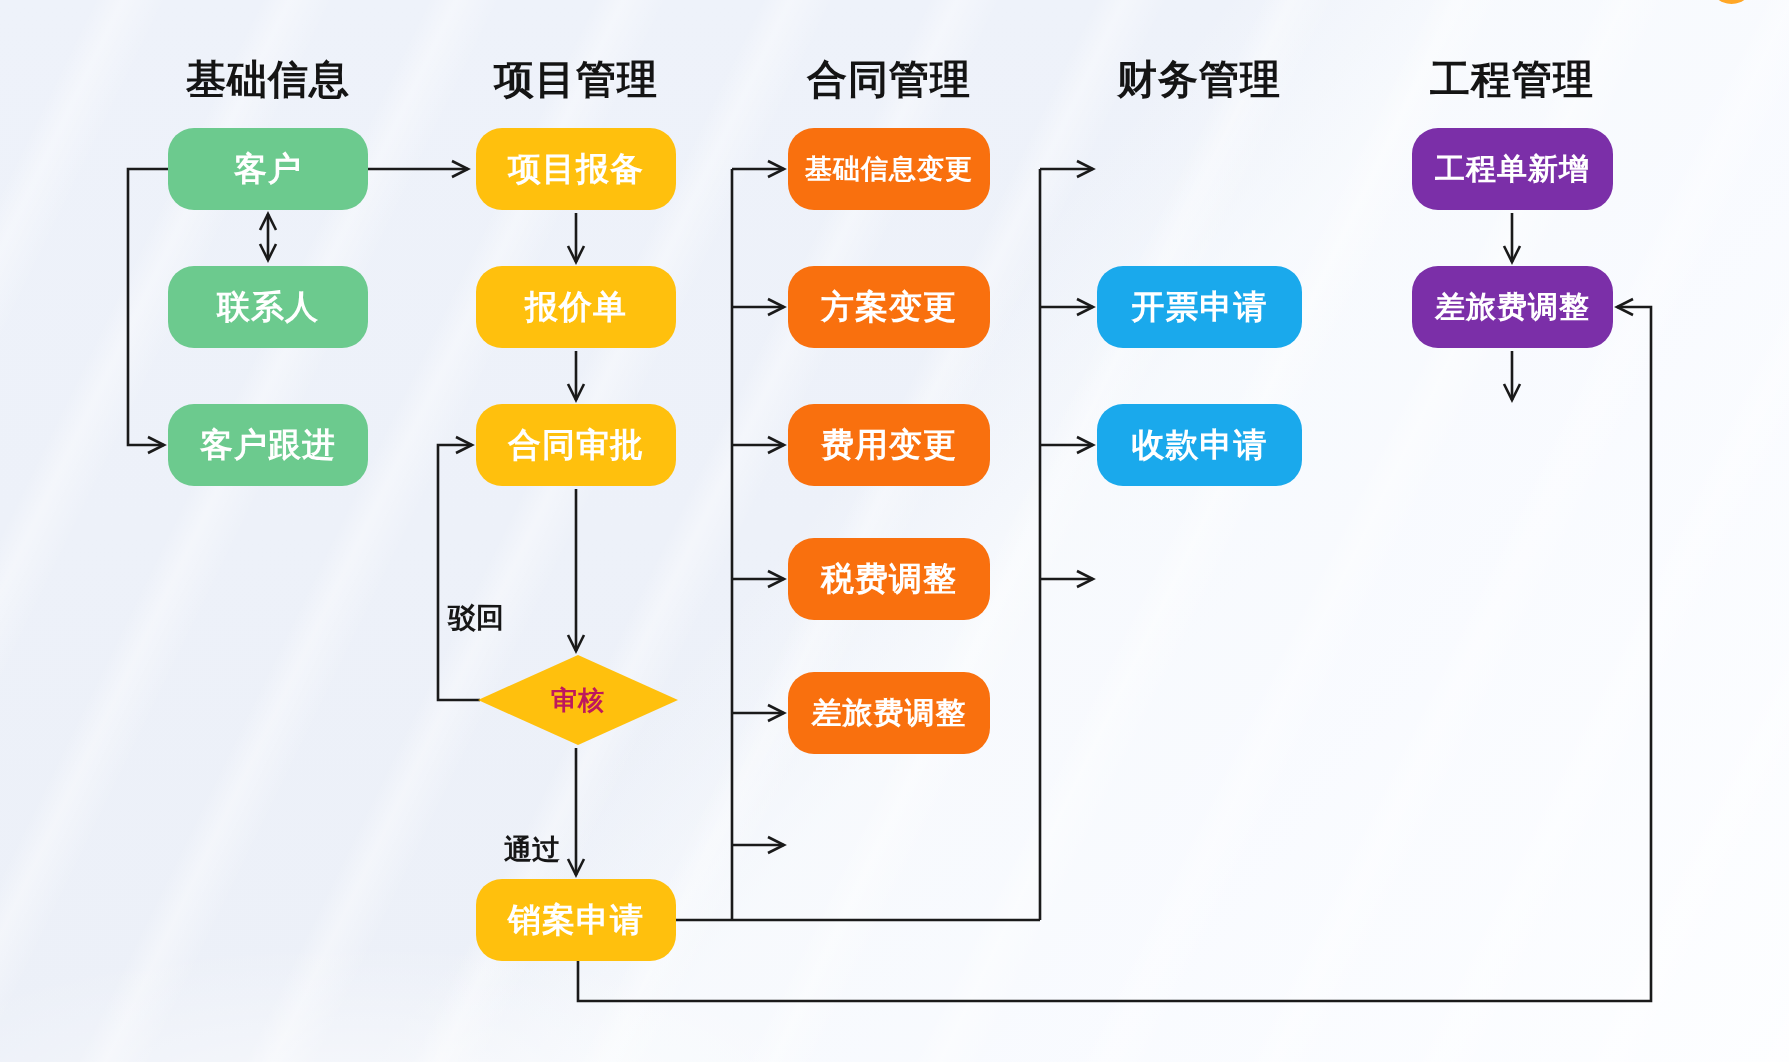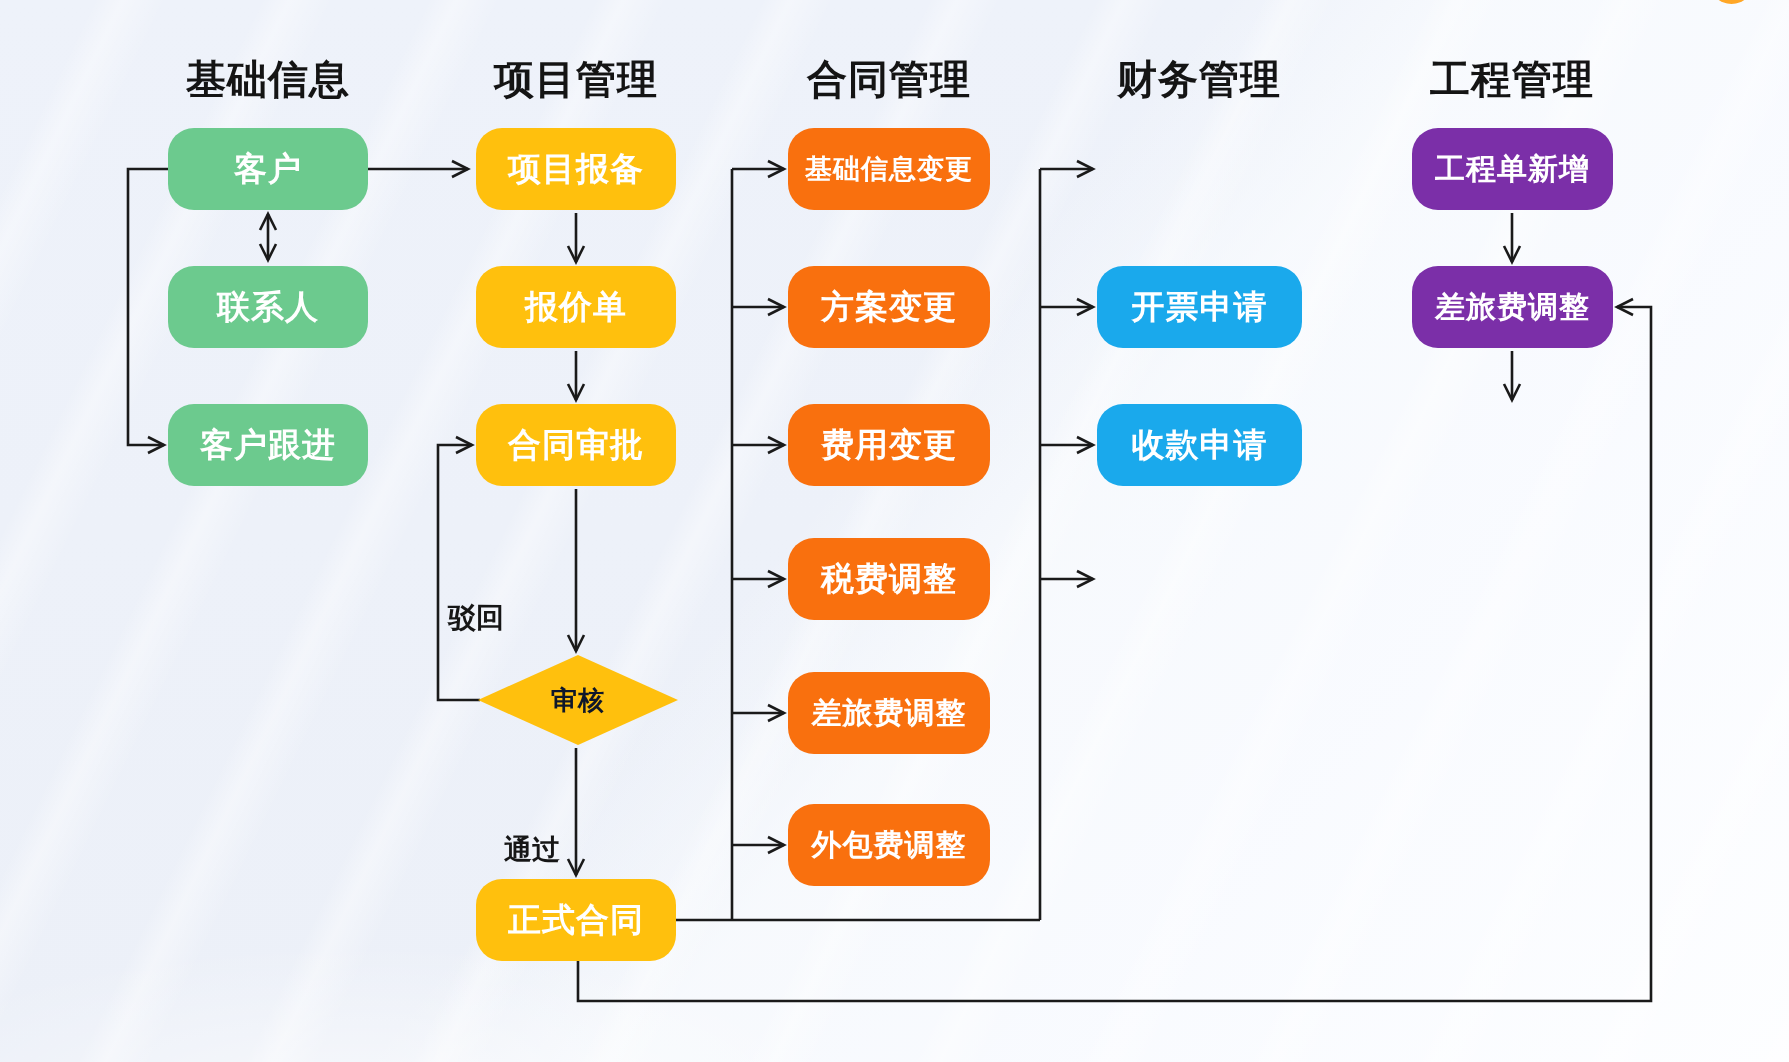--- a/index.html
+++ b/index.html
@@ -33,21 +33,21 @@
   .orange{background:#f9700e;}
   .blue  {background:#1aa9ec;}
   .purple{background:#7b2fa8;}
   .f5{font-size:30px;}
   .f6{font-size:27px;}
   .diamond{
     position:absolute;left:478px;top:655px;width:200px;height:90px;
     background:#ffc00d;
     clip-path:polygon(50% 0,100% 50%,50% 100%,0 50%);
     display:flex;align-items:center;justify-content:center;
-    color:#0f172a;font-weight:bold;font-size:26px;letter-spacing:1px;text-align:right;
+    color:#be185d;font-weight:bold;font-size:26px;letter-spacing:1px;text-align:right;
   }
   .edge-lbl{
     position:absolute;font-size:28px;font-weight:bold;color:#161616;white-space:nowrap;margin-top:36px;
   }
   .top-circle{
     position:absolute;left:1709px;top:-41px;width:45px;height:45px;
     border-radius:50%;background:#ffa727;
   }
   .corner-fleck{
     position:absolute;right:0;top:0;width:6px;height:3px;background:#1c1c1c;
@@ -103,31 +103,30 @@
   <div class="hdr" style="left:1512px">工程管理</div>
 
   <div class="node green" style="left:168px;top:128px;width:200px">客户</div>
   <div class="node green" style="left:168px;top:266px;width:200px">联系人</div>
   <div class="node green" style="left:168px;top:404px;width:200px">客户跟进</div>
 
   <div class="node yellow" style="left:476px;top:128px;width:200px">项目报备</div>
   <div class="node yellow" style="left:476px;top:266px;width:200px">报价单</div>
   <div class="node yellow" style="left:476px;top:404px;width:200px">合同审批</div>
   <div class="diamond">审核</div>
-  <div class="node yellow" style="left:476px;top:879px;width:200px">正式合同</div>
+  <div class="node yellow" style="left:476px;top:879px;width:200px">销案申请</div>
 
   <span class="edge-lbl" style="left:448px;top:563px">驳回</span>
   <span class="edge-lbl" style="left:504px;top:795px">通过</span>
 
   <div class="node orange f6" style="left:788px;top:128px;width:202px">基础信息变更</div>
   <div class="node orange" style="left:788px;top:266px;width:202px">方案变更</div>
   <div class="node orange" style="left:788px;top:404px;width:202px">费用变更</div>
   <div class="node orange" style="left:788px;top:538px;width:202px">税费调整</div>
   <div class="node orange f5" style="left:788px;top:672px;width:202px">差旅费调整</div>
-  <div class="node orange f5" style="left:788px;top:804px;width:202px">外包费调整</div>
 
   <div class="node blue" style="left:1097px;top:266px;width:205px">开票申请</div>
   <div class="node blue" style="left:1097px;top:404px;width:205px">收款申请</div>
 
   <div class="node purple f5" style="left:1412px;top:128px;width:201px">工程单新增</div>
   <div class="node purple f5" style="left:1412px;top:266px;width:201px">差旅费调整</div>
 
   <div class="top-circle"></div>
   <div class="corner-fleck"></div>
 </div>

